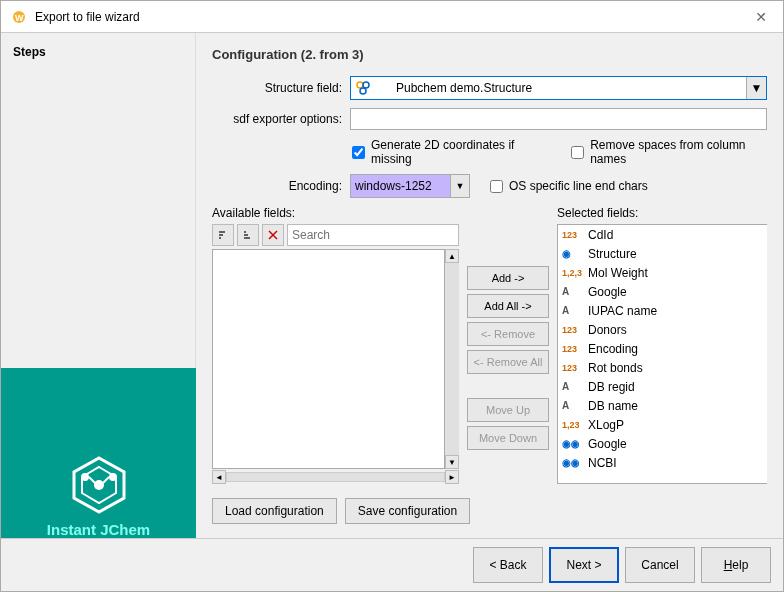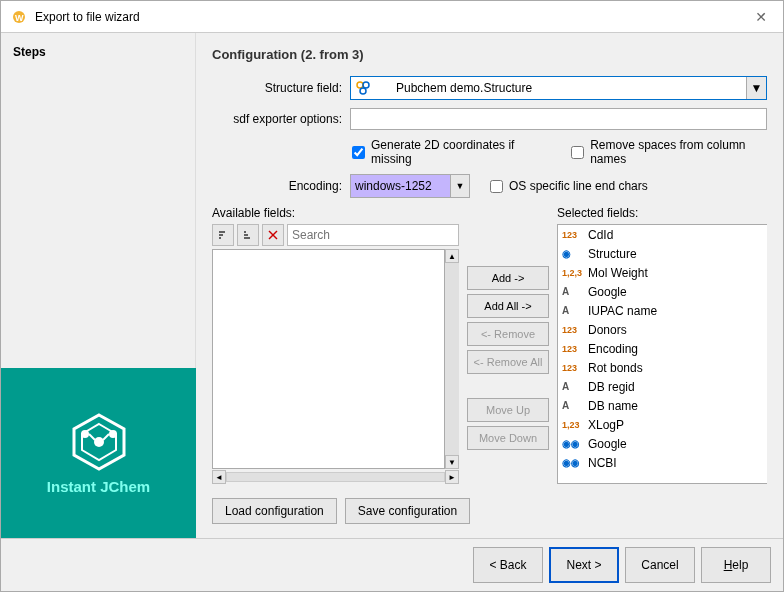--- a/index.html
+++ b/index.html
@@ -363,21 +363,21 @@
       <span>Export to file wizard</span>
     </div>
     <button class="title-bar-close">✕</button>
   </div>
 
   <div class="content">
 
     <div class="sidebar" style="position:relative; padding-bottom: 180px;">
       <div class="sidebar-title">Steps</div>
 
-      <div style="position:absolute; bottom:0; left:0; width:195px; height:170px; background:#009b8d; display:flex; flex-direction:column; align-items:center; justify-content:center; gap:6px;">
+      <div style="position:absolute; bottom:0; left:0; width:195px; height:170px; background:#009b8d; display:flex; flex-direction:column; align-items:center; justify-content:flex-end; gap:6px;">
         <svg class="hex-icon" viewBox="0 0 60 60">
           <polygon points="30,3 55,17 55,43 30,57 5,43 5,17" fill="none" stroke="white" stroke-width="3"></polygon>
           <polygon points="30,12 47,22 47,38 30,48 13,38 13,22" fill="none" stroke="white" stroke-width="2"></polygon>
           <circle cx="30" cy="30" r="5" fill="white"></circle>
           <circle cx="16" cy="22" r="4" fill="white"></circle>
           <circle cx="44" cy="22" r="4" fill="white"></circle>
           <line x1="20" y1="22" x2="26" y2="28" stroke="white" stroke-width="2"></line>
           <line x1="40" y1="22" x2="34" y2="28" stroke="white" stroke-width="2"></line>
         </svg>
         <span style="color:#7fffee; font-size:15px; font-weight:bold;">Instant JChem</span>

